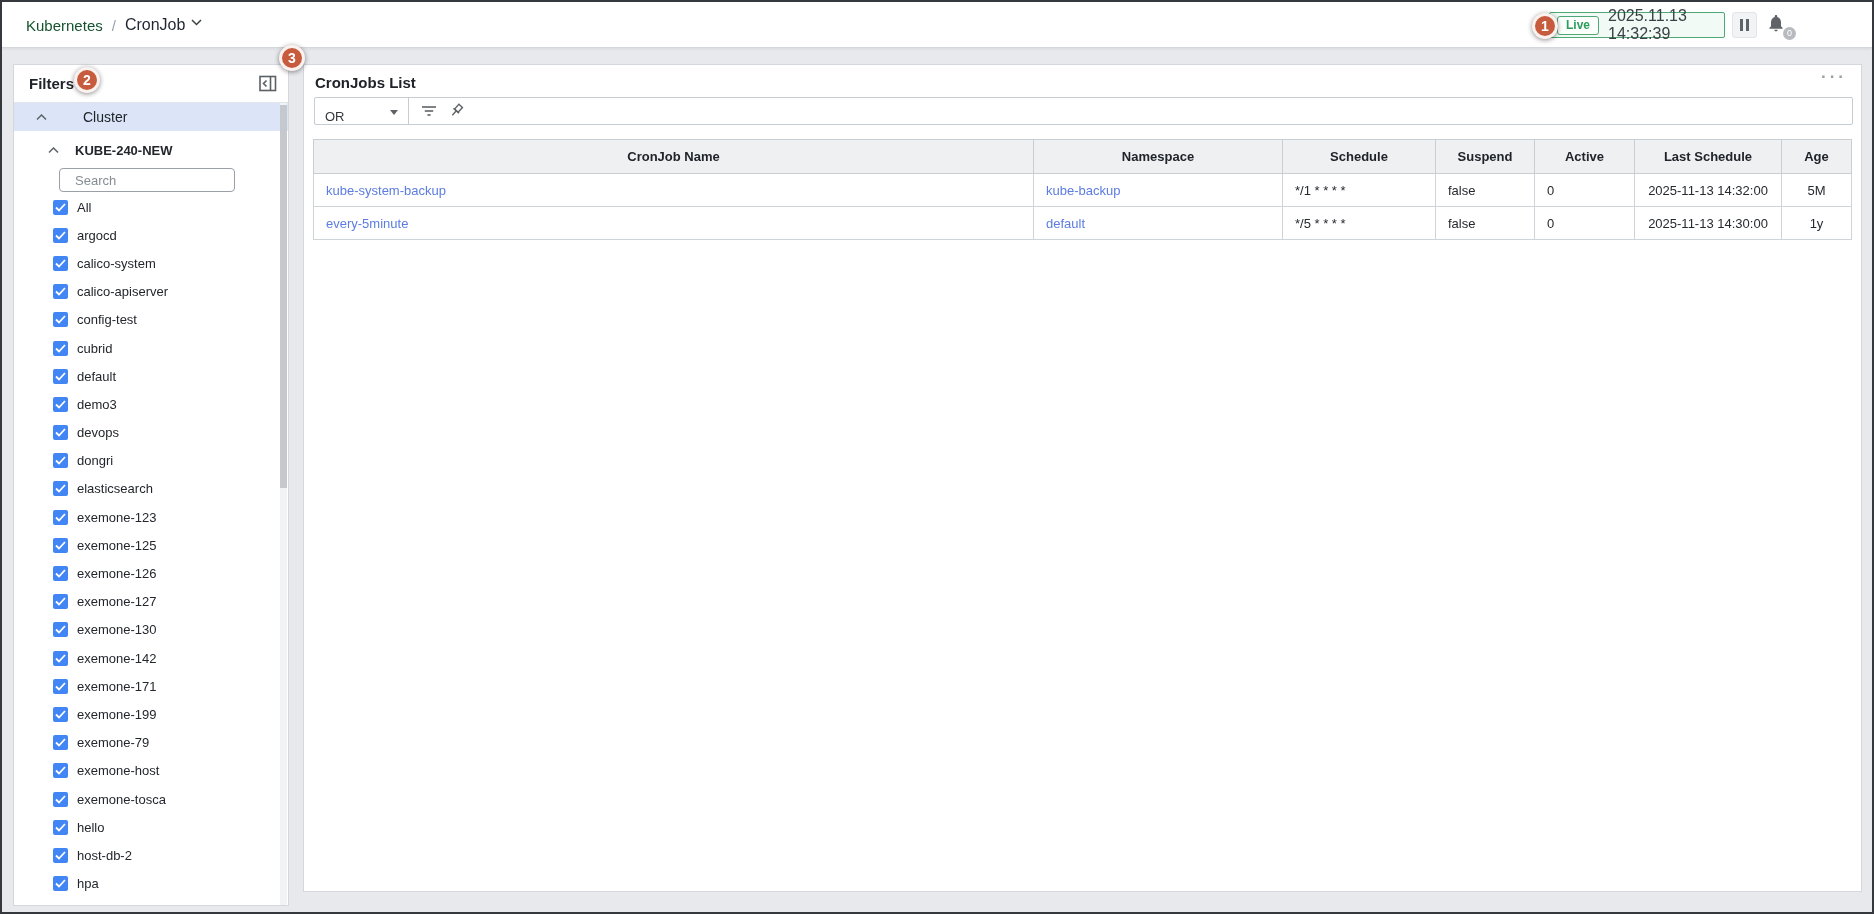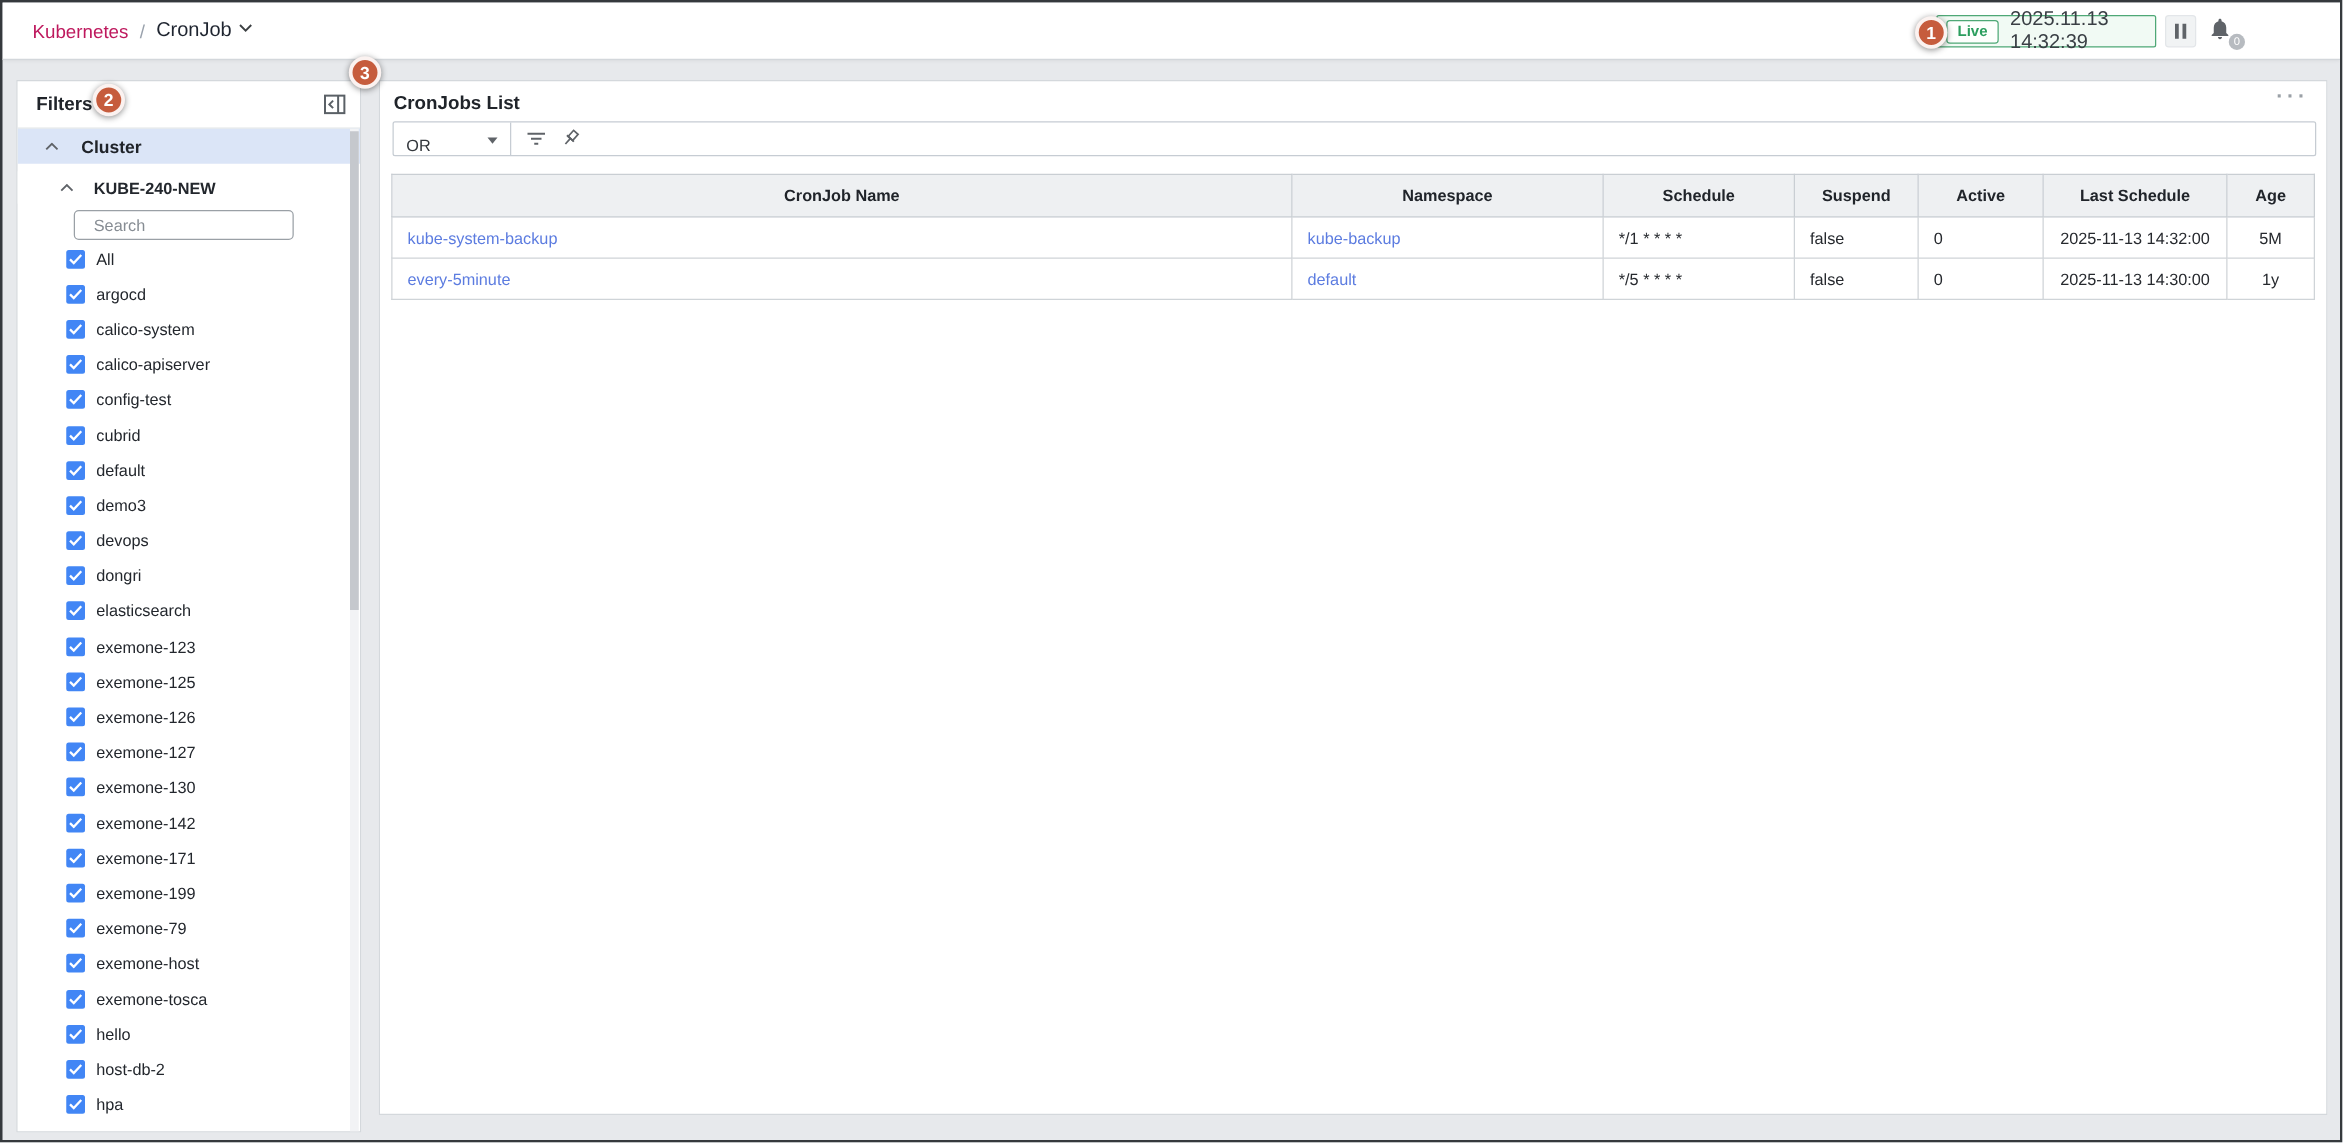--- a/index.html
+++ b/index.html
@@ -9,21 +9,21 @@
     position:relative; width:1874px; height:914px; overflow:hidden;
     border:2px solid #35393d; background:#e7e9ec;
   }
 
   
   .topbar {
     position:absolute; left:0; top:0; width:100%; height:46px; background:#ffffff;
     border-bottom:1px solid #d3d7db; box-shadow:0 1px 3px rgba(0,0,0,.07);
   }
   .breadcrumb { position:absolute; left:24px; top:0; height:46px; display:flex; align-items:center; gap:9px; }
-  .crumb-root { font-size:15px; color:#be185d; }
+  .crumb-root { font-size:15px; color:#14532d; }
   .crumb-sep  { font-size:15px; color:#99a1ac; }
   .crumb-cur  { font-size:16px; color:#1f2530; display:flex; align-items:flex-start; gap:6px; cursor:pointer; }
   .chev-down  { margin-top:3px; }
 
   .topbar-right { position:absolute; right:0; top:0; height:46px; width:600px; }
   .live-box {
     position:absolute; left:277px; top:10px; width:176px; height:26px;
     background:#f1faf4; border:1px solid #4ea876; border-radius:2px;
     display:flex; align-items:center; gap:9px; padding-left:7px;
   }
@@ -63,21 +63,21 @@
   }
   .sb-header { position:relative; height:38px; border-bottom:1px solid #e2e5e8; }
   .sb-title { position:absolute; left:15px; top:10px; font-size:15px; font-weight:bold; color:#20242a; }
   .collapse-btn { position:absolute; right:11px; top:10px; width:18px; height:17px; cursor:pointer; }
 
   .sb-cluster-row {
     position:absolute; left:0; top:38px; width:100%; height:28px; background:#dbe5f7;
     display:flex; align-items:center; cursor:pointer;
   }
   .sb-cluster-row .chev { margin-left:22px; }
-  .sb-cluster-row .lbl { margin-left:18px; font-size:14px; font-weight:bold; color:#20242a; }
+  .sb-cluster-row .lbl { margin-left:36px; font-size:14px; font-weight:normal; color:#20242a; }
 
   .sb-kube-row {
     position:absolute; left:0; top:72px; width:100%; height:26px; background:#fff;
     display:flex; align-items:center; cursor:pointer;
   }
   .sb-kube-row .chev { margin-left:34px; }
   .sb-kube-row .lbl { margin-left:16px; font-size:13px; font-weight:bold; color:#23272d; }
 
   .sb-search {
     position:absolute; left:45px; top:103px; width:176px; height:24px;

